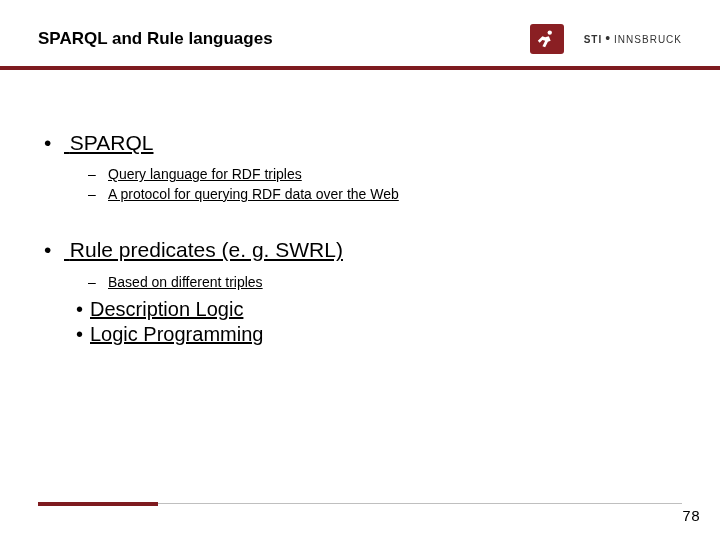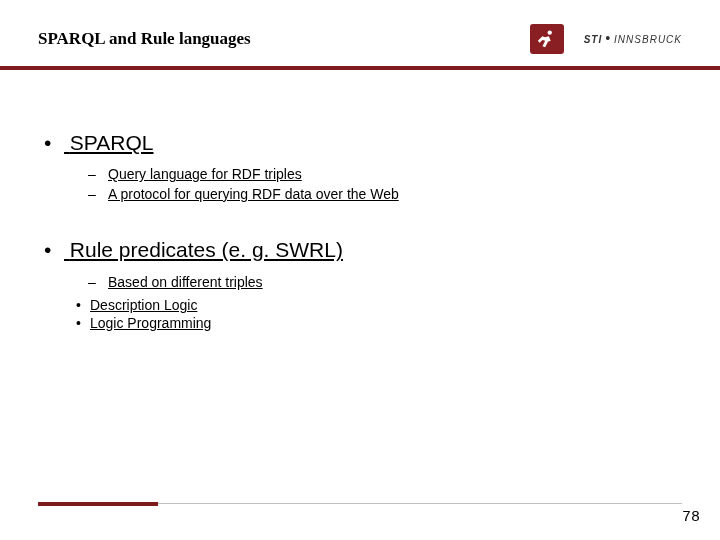--- a/index.html
+++ b/index.html
@@ -22,27 +22,25 @@
   }
   .header {
     display: flex;
     align-items: center;
     justify-content: space-between;
     height: 42px;
   }
   .title {
     font-size: 17px;
     font-weight: bold;
-    font-family: Liberation Serif, serif;
   }
   .logo {
     display: flex;
     align-items: center;
     gap: 20px;
-    font-style: italic;
   }
   .logo-badge {
     width: 34px;
     height: 30px;
     background: #8a1f23;
     border-radius: 3px;
     position: relative;
     display: flex;
     align-items: center;
     justify-content: center;
@@ -95,21 +93,21 @@
   ul.sub > li::before {
     content: "–";
     display: inline-block;
     width: 20px;
     text-indent: 0;
   }
   ul.subsub {
     list-style: none;
     margin: 6px 0 0 0;
     padding: 0 0 0 32px;
-    font-size: 14px;
+    font-size: 20px;
   }
   ul.subsub > li::before {
     content: "•";
     display: inline-block;
     width: 14px;
   }
   .footer-line {
     position: absolute;
     left: 38px;
     right: 38px;

